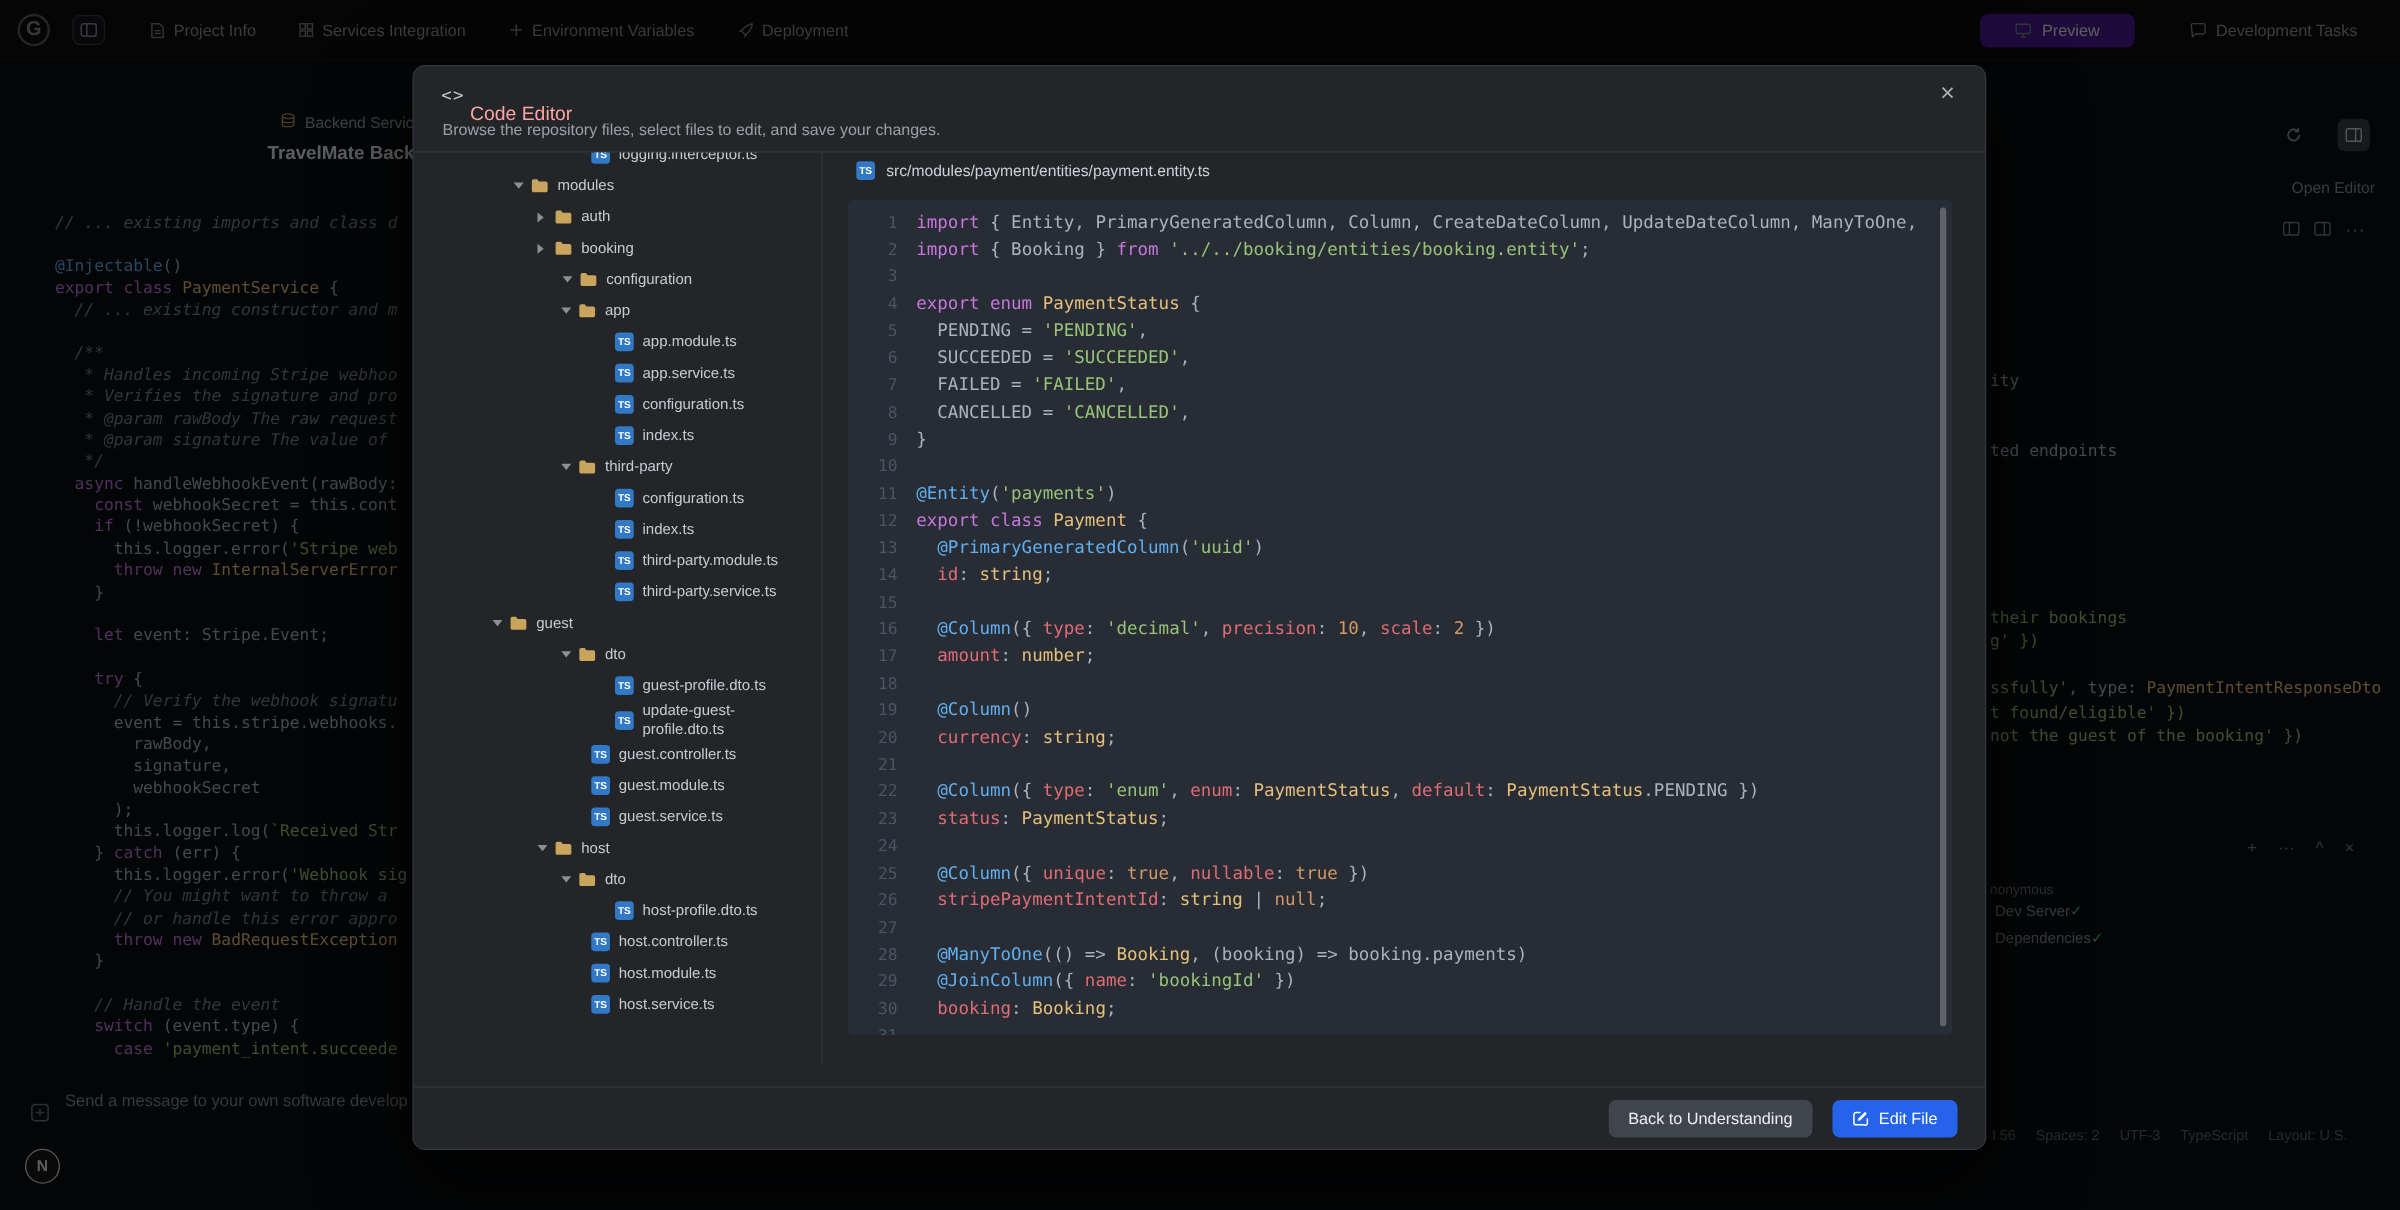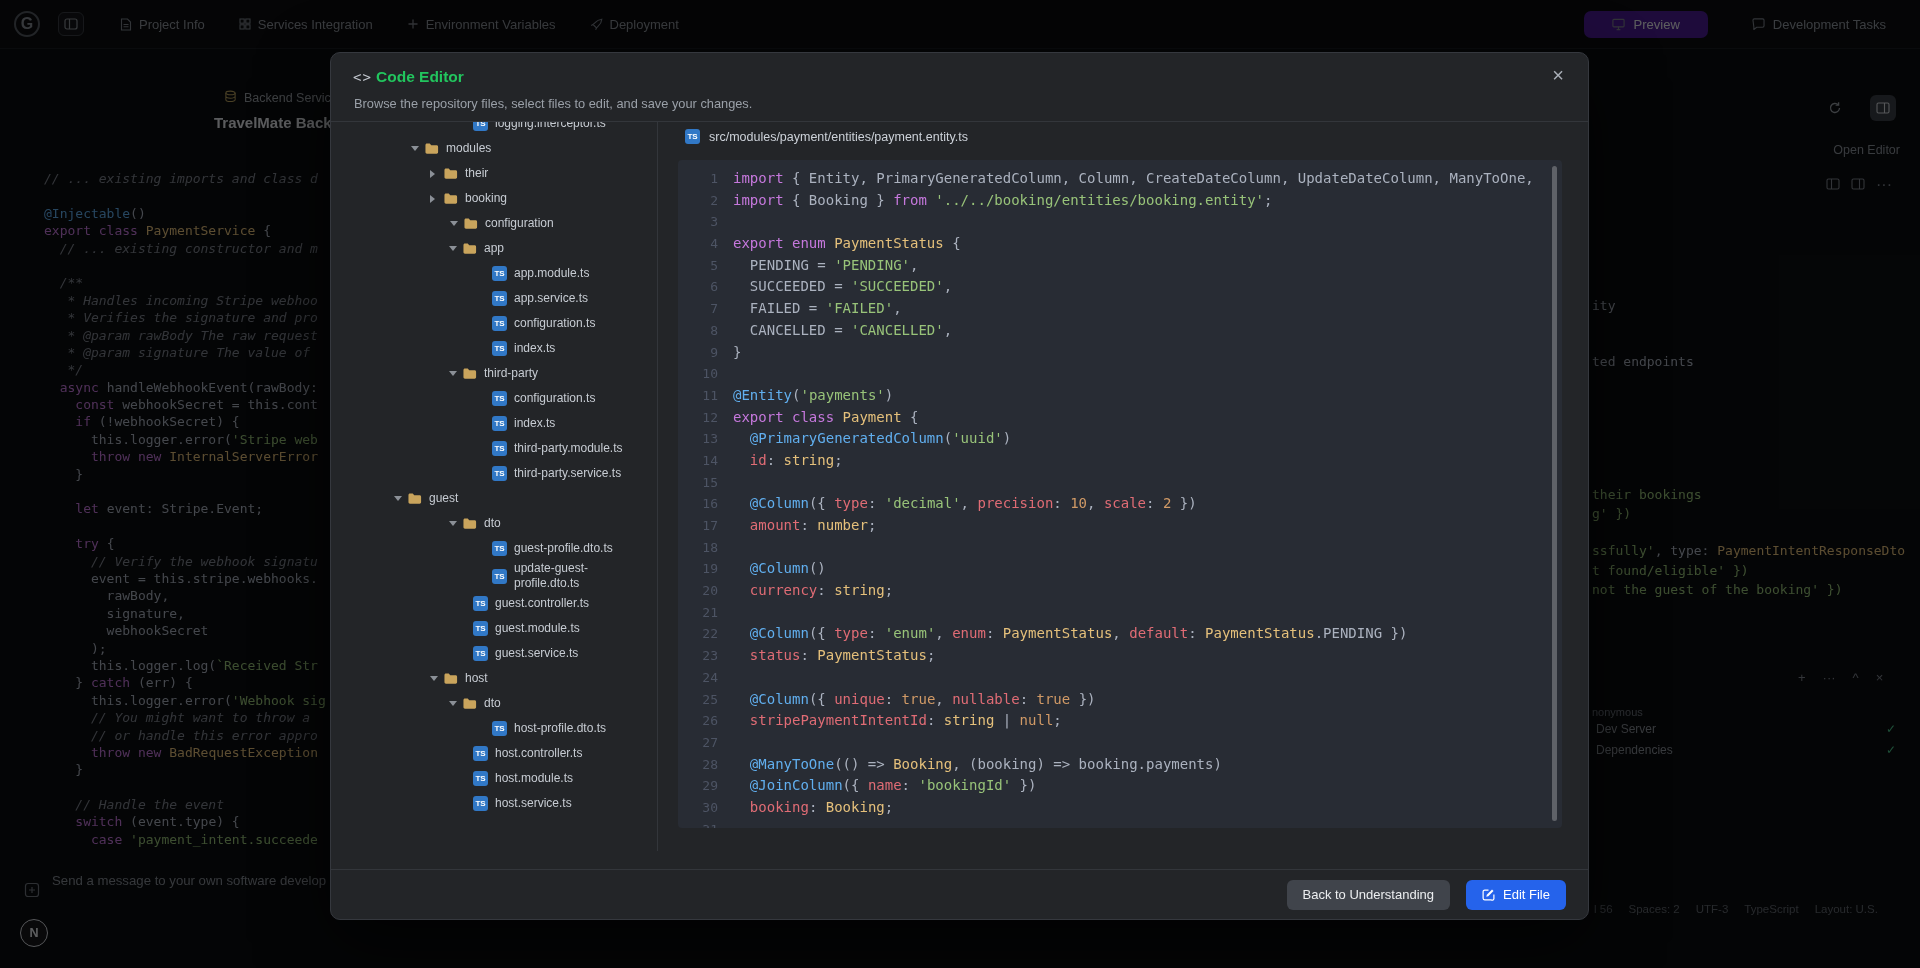--- a/index.html
+++ b/index.html
@@ -37,34 +37,34 @@
 .frag:nth-child(3){top:487px}
 .frag:nth-child(4){top:506px}
 .frag:nth-child(5){top:543px}
 .frag:nth-child(6){top:563px}
 .frag:nth-child(7){top:582px}
 
 .mini-toolbar{position:absolute;left:1798px;top:670px;display:flex;gap:17px;color:#80868f;font-size:13px}
 .mini-glyph{cursor:pointer}
 .anon{position:absolute;left:1592px;top:706px;color:#6f757e;font-size:11px}
 .bg-tasks{position:absolute;left:1596px;top:718px;width:300px}
-.task-row{display:flex;justify-content:space-between;align-items:center;height:21px;color:#8d939b;font-size:12px}
+.task-row{display:flex;justify-content:flex-start;align-items:center;height:21px;color:#8d939b;font-size:12px}
 .task-check{color:#4cc38a;font-size:12px}
 
 .statusbar{position:absolute;left:1594px;top:903px;display:flex;gap:16px;color:#62686f;font-size:11.5px;white-space:nowrap}
 .chat-icon{position:absolute;left:24px;top:882px;color:#70767e}
 .chat-text{position:absolute;left:52px;top:873px;color:#878d95;font-size:13.2px;white-space:nowrap;cursor:text}
 .avatar{position:absolute;left:20px;top:919px;width:28px;height:28px;border-radius:50%;border:1.5px solid #d6d9de;background:#17181b;color:#e8eaed;display:flex;align-items:center;justify-content:center;font-size:12.5px;font-weight:600;cursor:pointer}
 
 
 .overlay{position:absolute;inset:0;background:rgba(0,0,0,.6);z-index:2}
 .modal{position:absolute;left:330px;top:52px;width:1259px;height:868px;background:#232528;border:1px solid #35383e;border-radius:10px;box-shadow:0 24px 70px rgba(0,0,0,.6);z-index:3;overflow:hidden}
 .m-header{position:absolute;top:0;left:0;right:0;height:69px;border-bottom:1px solid #33363b}
 .m-code-ico{position:absolute;left:22px;top:16px;font-size:14px;color:#c2c7ce;letter-spacing:1px}
-.m-title{position:absolute;left:45px;top:15px;font-size:15.5px;font-weight:700;color:#22c55e}
+.m-title{position:absolute;left:45px;top:30px;font-size:15.5px;font-weight:400;color:#fca5a5}
 .m-subtitle{position:absolute;left:23px;top:43px;font-size:12.8px;color:#9aa0a8}
 .m-close{position:absolute;right:16px;top:8px;width:28px;height:28px;display:flex;align-items:center;justify-content:center;color:#a9afb7;font-size:20px;cursor:pointer}
 
 .tree-panel{position:absolute;top:69px;left:0;width:327px;height:729px;border-right:1px solid #33363b;overflow:hidden}
 .tree-list{margin-top:-11px}
 .tree-row{display:flex;align-items:center;min-height:25px;color:#c7ccd3;font-size:12px;cursor:pointer}
 .chev{width:13px;flex:none;display:flex;align-items:center}
 .chev.col::before{content:"";border-left:5px solid #8b9097;border-top:4px solid transparent;border-bottom:4px solid transparent}
 .chev.exp::before{content:"";border-top:5px solid #8b9097;border-left:4px solid transparent;border-right:4px solid transparent}
 .fico{display:flex;align-items:center;flex:none}
@@ -279,21 +279,21 @@
             </span>
             <span class="name">modules</span>
           </div>
           <div class="tree-row" style="padding-left: 99px;">
             <span class="chev col"></span>
             <span class="fico">
               <svg width="15" height="13" viewBox="0 0 16 14">
                 <path d="M1.5 3.2c0-.9.7-1.6 1.6-1.6h3l1.6 1.9h5.8c.9 0 1.6.7 1.6 1.6v6c0 .9-.7 1.6-1.6 1.6H3.1c-.9 0-1.6-.7-1.6-1.6z" fill="#c9a45c"></path>
               </svg>
             </span>
-            <span class="name">their</span>
+            <span class="name">auth</span>
           </div>
           <div class="tree-row" style="padding-left: 99px;">
             <span class="chev col"></span>
             <span class="fico">
               <svg width="15" height="13" viewBox="0 0 16 14">
                 <path d="M1.5 3.2c0-.9.7-1.6 1.6-1.6h3l1.6 1.9h5.8c.9 0 1.6.7 1.6 1.6v6c0 .9-.7 1.6-1.6 1.6H3.1c-.9 0-1.6-.7-1.6-1.6z" fill="#c9a45c"></path>
               </svg>
             </span>
             <span class="name">booking</span>
           </div>

